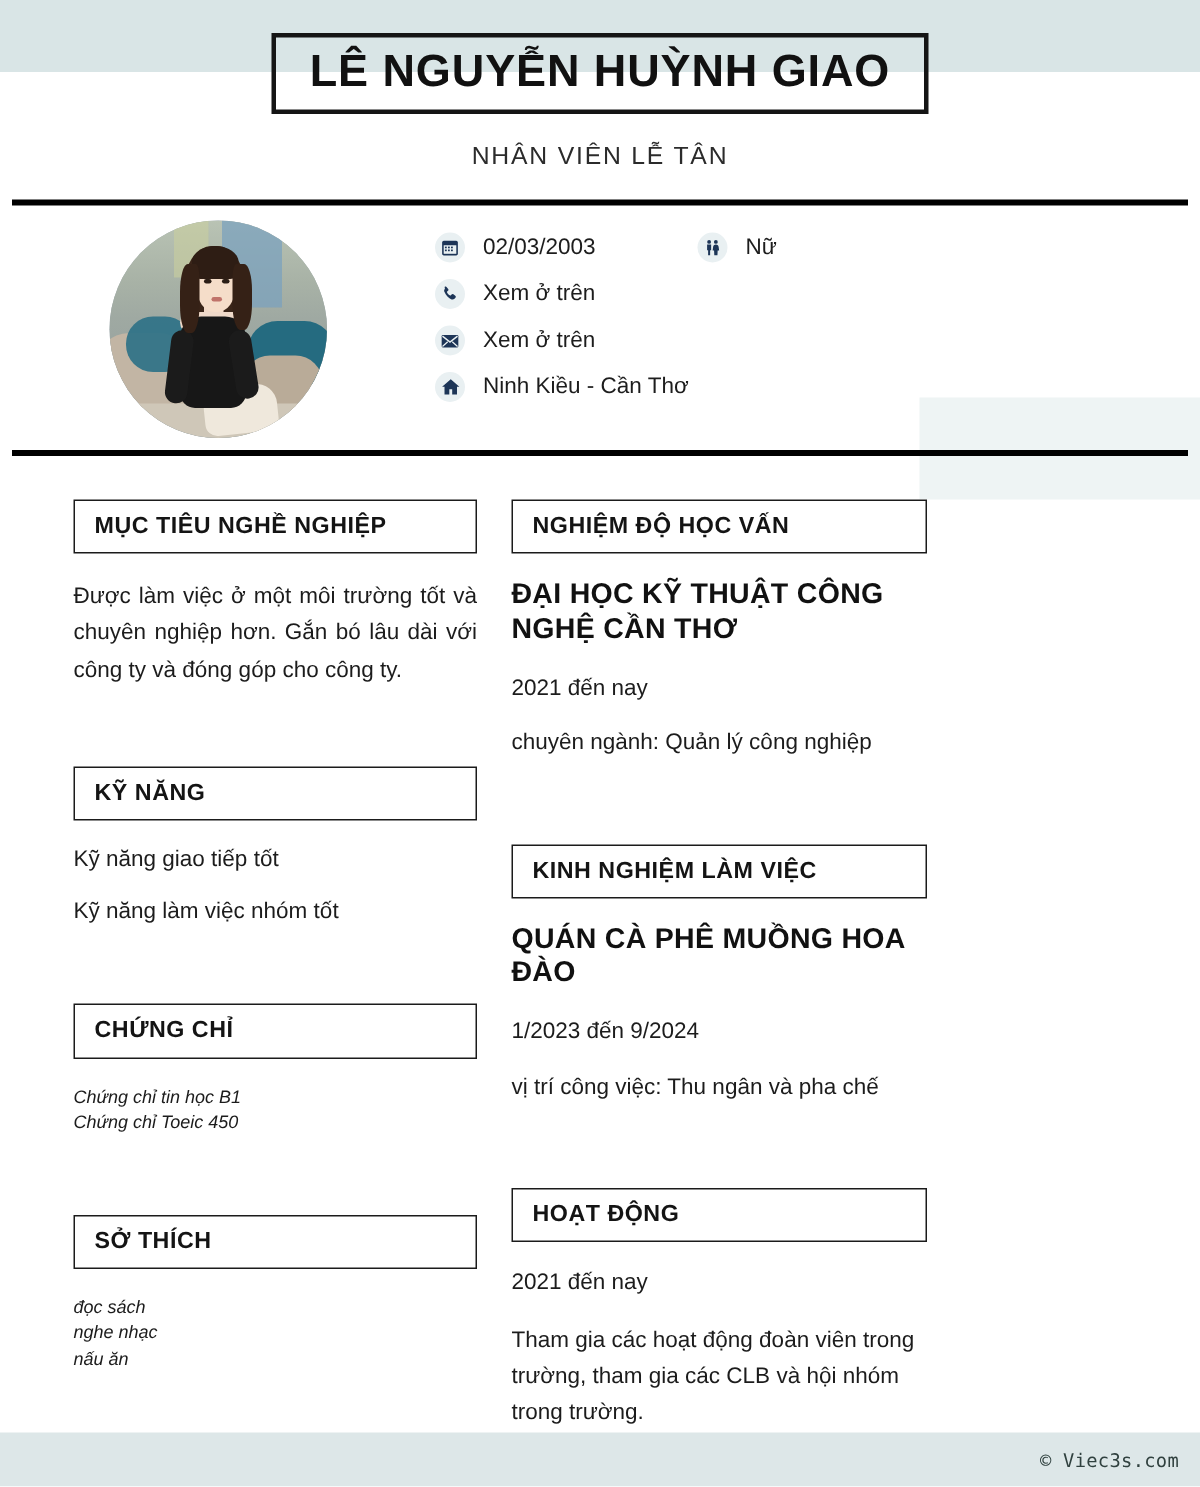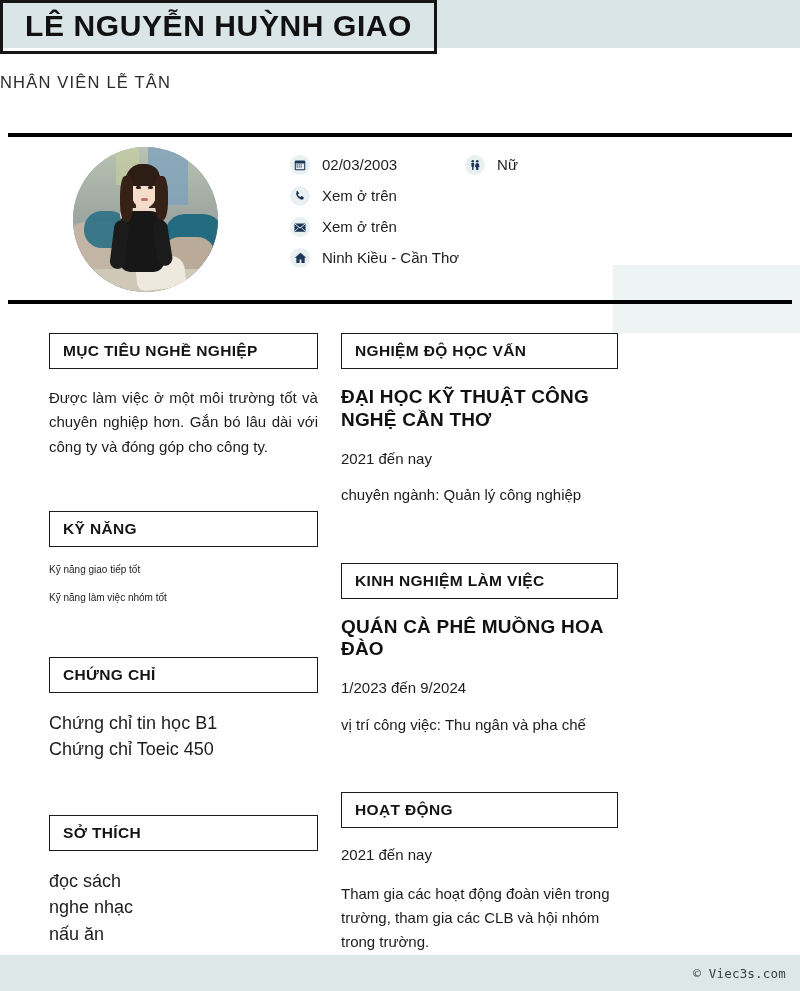--- a/index.html
+++ b/index.html
@@ -21,21 +21,22 @@
   
   .top-band {
     position: absolute;
     left: 0; top: 0;
     width: 800px;
     height: 48px;
     background: #d9e5e6;
   }
   .header {
     position: relative;
-    text-align: left;
+    padding-top: 22px;
+    text-align: center;
   }
   .name-box {
     display: inline-block;
     border: 3px solid #151515;
     padding: 7px 22px 9px 22px;
     background: transparent;
   }
   .name-text {
     font-size: 30px;
     font-weight: bold;
@@ -176,30 +177,31 @@
   .sec { margin-bottom: 22px; }
 
   .para {
     font-size: 15px;
     line-height: 1.62;
     text-align: justify;
     color: #1c1c1c;
     margin: 0;
   }
   .list-loose > div {
-    font-size: 10px;
+    font-size: 15px;
     line-height: 1.25;
     margin-bottom: 16px;
     color: #1c1c1c;
   }
   .list-loose > div:last-child { margin-bottom: 0; }
   .list-tight > div {
-    font-size: 18px;
+    font-size: 12px;
     line-height: 1.47;
     color: #1c1c1c;
+    font-style: italic;
   }
 
   .entry-title {
     font-size: 19px;
     font-weight: bold;
     letter-spacing: 0.2px;
     color: #111111;
     margin-bottom: 17px;
     line-height: 1.2;
   }

